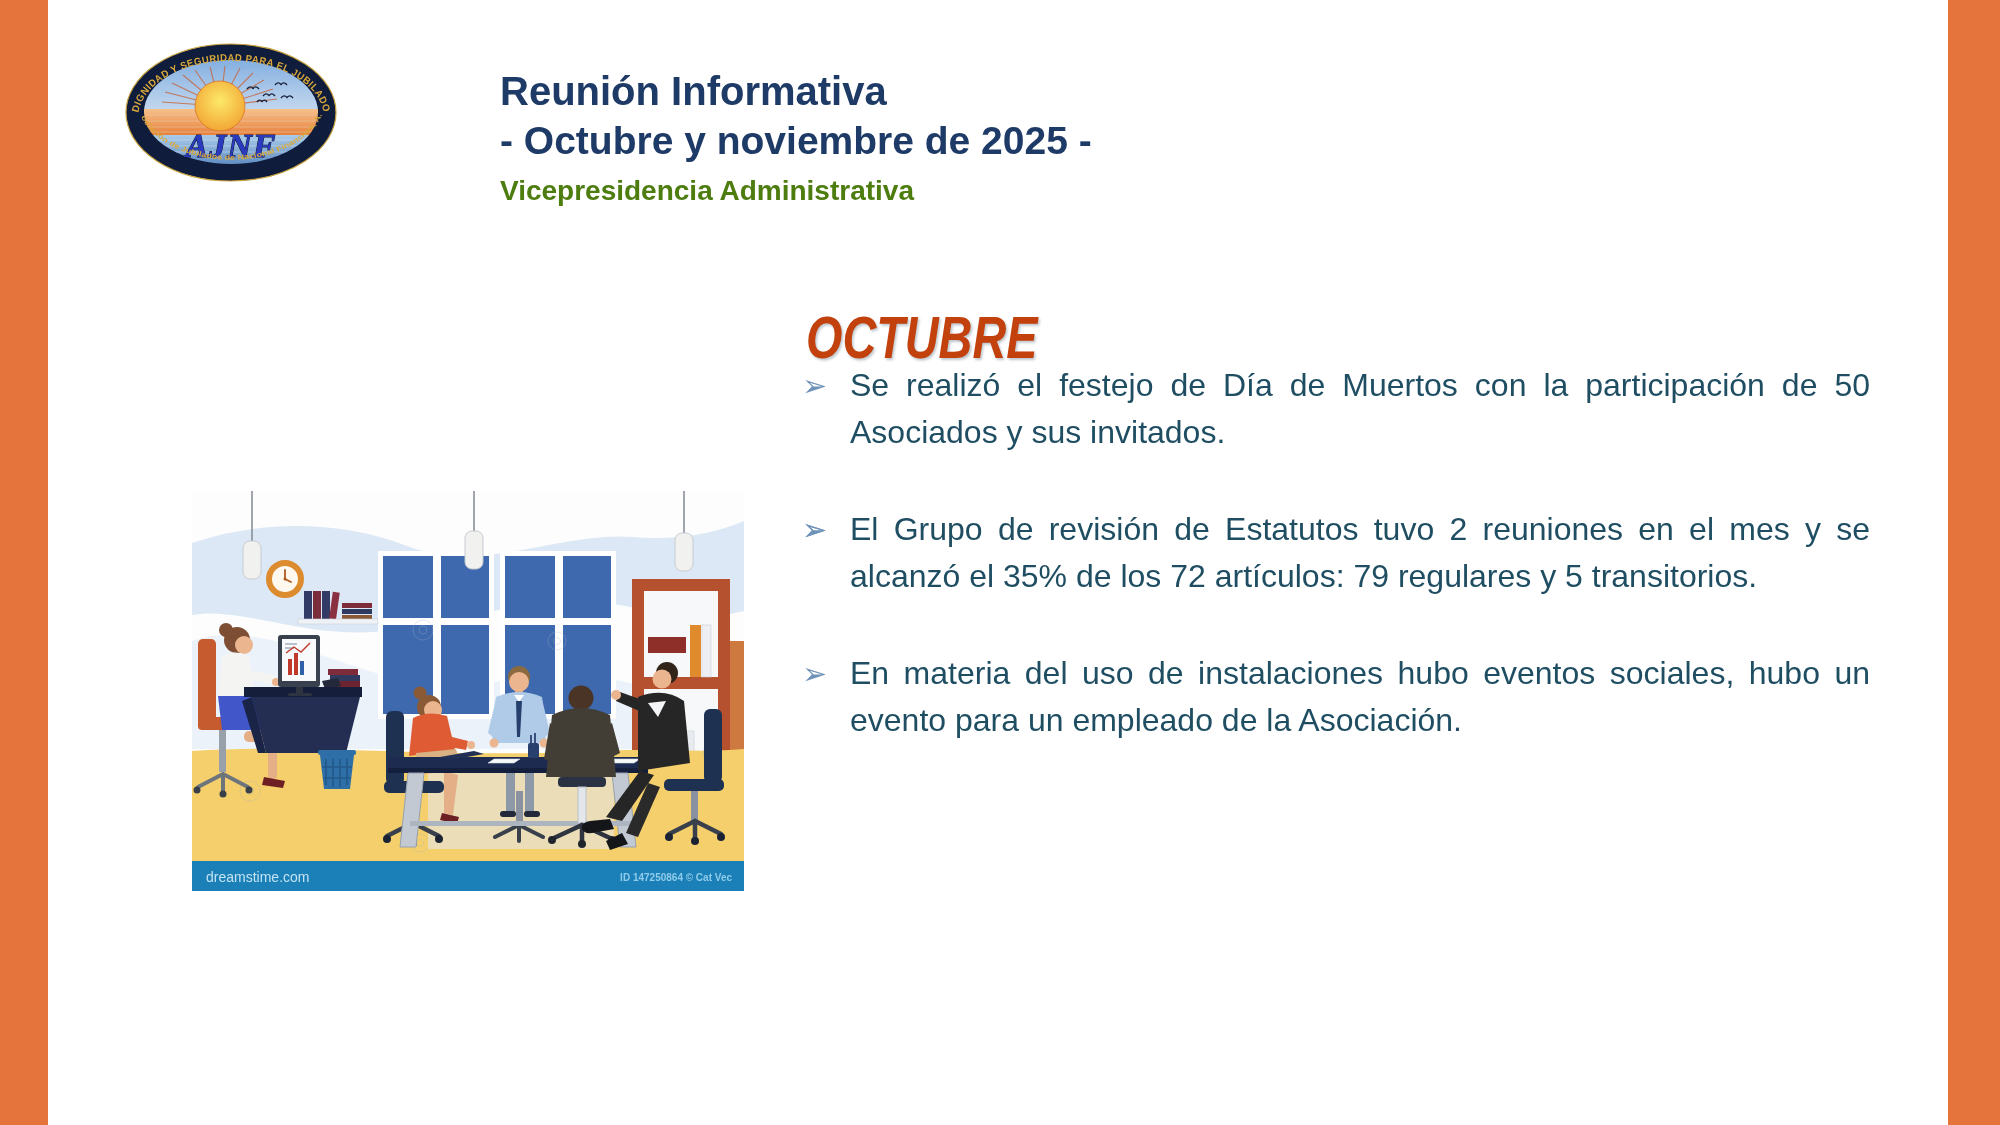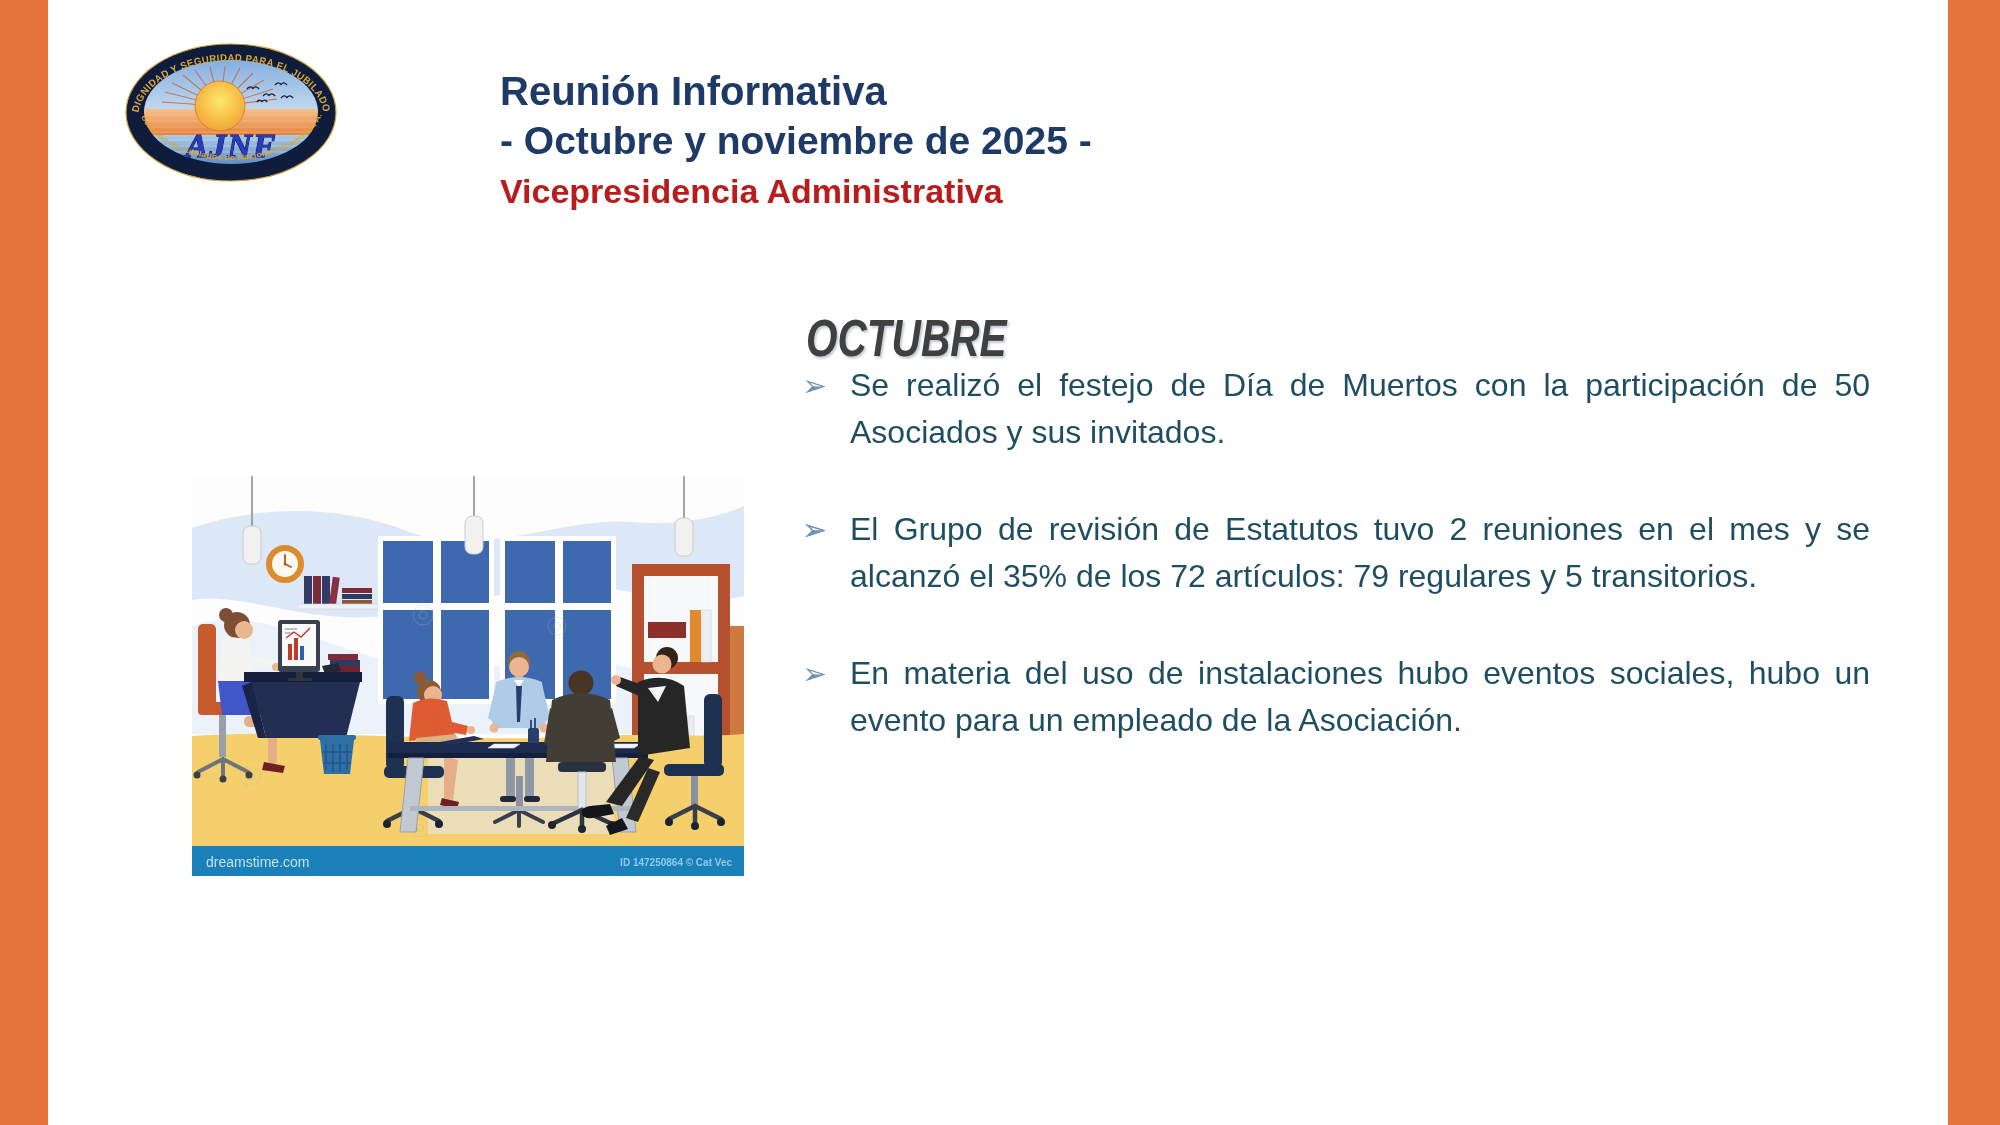--- a/index.html
+++ b/index.html
@@ -9,38 +9,38 @@
   }
   .accent-bar{position:absolute;top:0;bottom:0;background:#E4743B;}
   .bar-left{left:0;width:48px;}
   .bar-right{left:1948px;width:52px;}
 
   .logo-wrap{position:absolute;left:125px;top:43px;width:212px;height:139px;}
 
   .titles{position:absolute;left:500px;top:66px;width:1104px;text-align:left;color:#1E3A66;}
   .titles .t1{font-size:40px;font-weight:bold;line-height:50px;}
   .titles .t2{font-size:39px;font-weight:bold;line-height:50px;}
-  .titles .t3{font-size:34px;font-weight:bold;line-height:50px;color:#b91c1c;}
+  .titles .t3{font-size:28px;font-weight:bold;line-height:50px;color:#4d7c0f;}
 
   .section-heading{
-    position:absolute;left:806px;top:316px;color:#404040;
-    font-size:52px;font-style:italic;font-weight:600;line-height:44px;
+    position:absolute;left:806px;top:316px;color:#c2410c;
+    font-size:60px;font-style:italic;font-weight:600;line-height:44px;
     text-shadow:2px 2px 3px rgba(40,70,90,0.30);
   }
   .section-heading .squeeze{display:inline-block;transform:scaleX(0.78);transform-origin:0 50%;}
 
   ul.bullets{
     position:absolute;left:802px;top:362px;width:1068px;margin:0;padding:0;list-style:none;
     color:#1F4E63;font-size:32px;line-height:47px;
   }
   ul.bullets li{position:relative;padding-left:48px;margin:0 0 50px 0;text-align:justify;text-align-last:left;}
   ul.bullets li:last-child{margin-bottom:0;}
   .bullet-arrow{position:absolute;left:0;top:2px;font-size:30px;color:#6E93B8;line-height:44px;}
 
-  .illustration{position:absolute;left:192px;top:476px;width:484px;height:400px;margin:0;}
+  .illustration{position:absolute;left:192px;top:491px;width:484px;height:400px;margin:0;}
   .illustration svg{display:block;}
 </style>
 </head>
 <body>
 
 <div class="slide">
 
   <div class="accent-bar bar-left"></div>
   <div class="accent-bar bar-right"></div>
 

